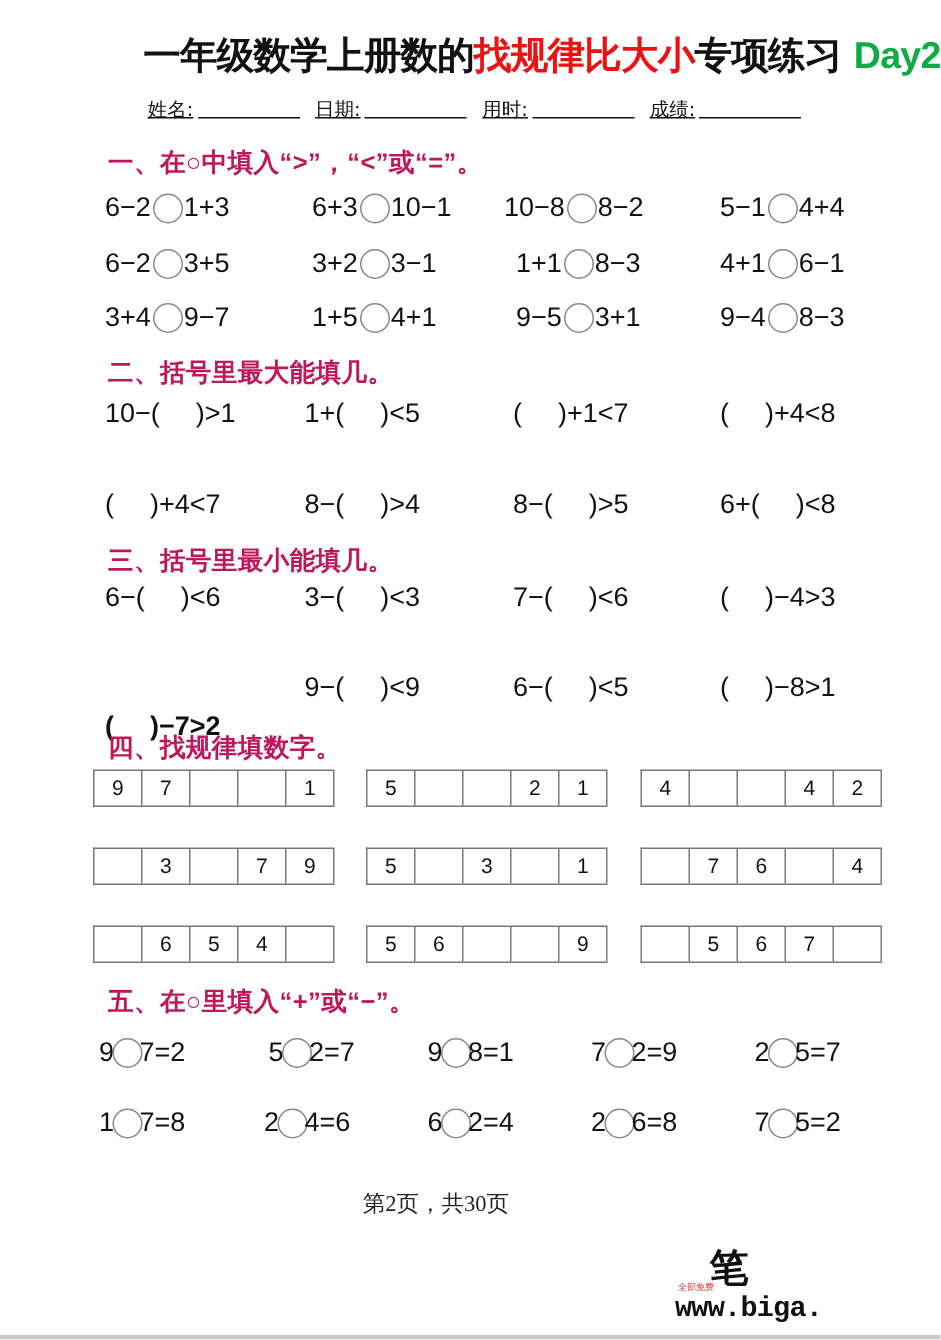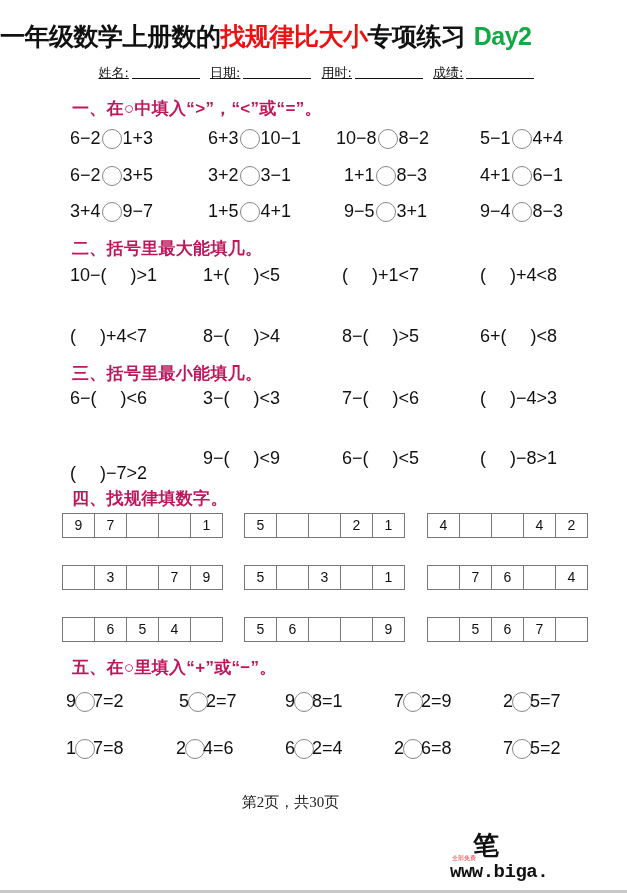--- a/index.html
+++ b/index.html
@@ -1,21 +1,21 @@
 <!DOCTYPE html>
 <html><head>
 <meta charset="utf-8">
 <style>
   html, body { margin: 0; padding: 0; }
   body {
     width: 627px; height: 893px; background: #ffffff; position: relative; overflow: hidden;
     font-family: "Liberation Sans", "DejaVu Sans", sans-serif; color: #111;
   }
   .title {
-    position: absolute; left: 0; top: 20px; width: 627px; text-align: left;
+    position: absolute; left: 0; top: 20px; width: 627px; text-align: right;
     font-size: 25px; font-weight: bold; letter-spacing: -0.5px; white-space: nowrap;
     font-family: "DejaVu Sans", sans-serif;
   }
   .title .red { color: #ee1111; }
   .title .green { color: #11aa44; font-family: "Liberation Sans", sans-serif; }
   .info {
     position: absolute; left: 0; top: 64px; width: 627px; text-align: center;
     font-size: 13px; white-space: nowrap; font-family: "DejaVu Sans", sans-serif;
   }
   .info span.lbl { margin-left: 6px; text-decoration: underline; }
@@ -92,21 +92,21 @@
     <div class="item" style="top: 325px; left: 342px;"><span>8−(</span><span class="paren-gap"></span><span>)&gt;5</span></div>
     <div class="item" style="top: 325px; left: 480px;"><span>6+(</span><span class="paren-gap"></span><span>)&lt;8</span></div>
   </div>
 
 <div class="sec" style="top:362px">三、括号里最小能填几。</div>
 <div id="s3">
     <div class="item" style="top: 387px; left: 70px;"><span>6−(</span><span class="paren-gap"></span><span>)&lt;6</span></div>
     <div class="item" style="top: 387px; left: 203px;"><span>3−(</span><span class="paren-gap"></span><span>)&lt;3</span></div>
     <div class="item" style="top: 387px; left: 342px;"><span>7−(</span><span class="paren-gap"></span><span>)&lt;6</span></div>
     <div class="item" style="top: 387px; left: 480px;"><span>(</span><span class="paren-gap"></span><span>)−4&gt;3</span></div>
-    <div class="item" style="top: 462px; left: 70px;"><span>(</span><span class="paren-gap"></span><span>)−7&gt;2</span></div>
+    <div class="item" style="top: 473px; left: 70px; font-weight: bold;"><span>(</span><span class="paren-gap"></span><span>)−7&gt;2</span></div>
     <div class="item" style="top: 447px; left: 203px;"><span>9−(</span><span class="paren-gap"></span><span>)&lt;9</span></div>
     <div class="item" style="top: 447px; left: 342px;"><span>6−(</span><span class="paren-gap"></span><span>)&lt;5</span></div>
     <div class="item" style="top: 447px; left: 480px;"><span>(</span><span class="paren-gap"></span><span>)−8&gt;1</span></div>
   </div>
 
 <div class="sec" style="top:487px">四、找规律填数字。</div>
 <div id="s4">
     <div class="grid" style="top: 513px; left: 62px;">
       <div class="cell">9</div>
       <div class="cell">7</div>

